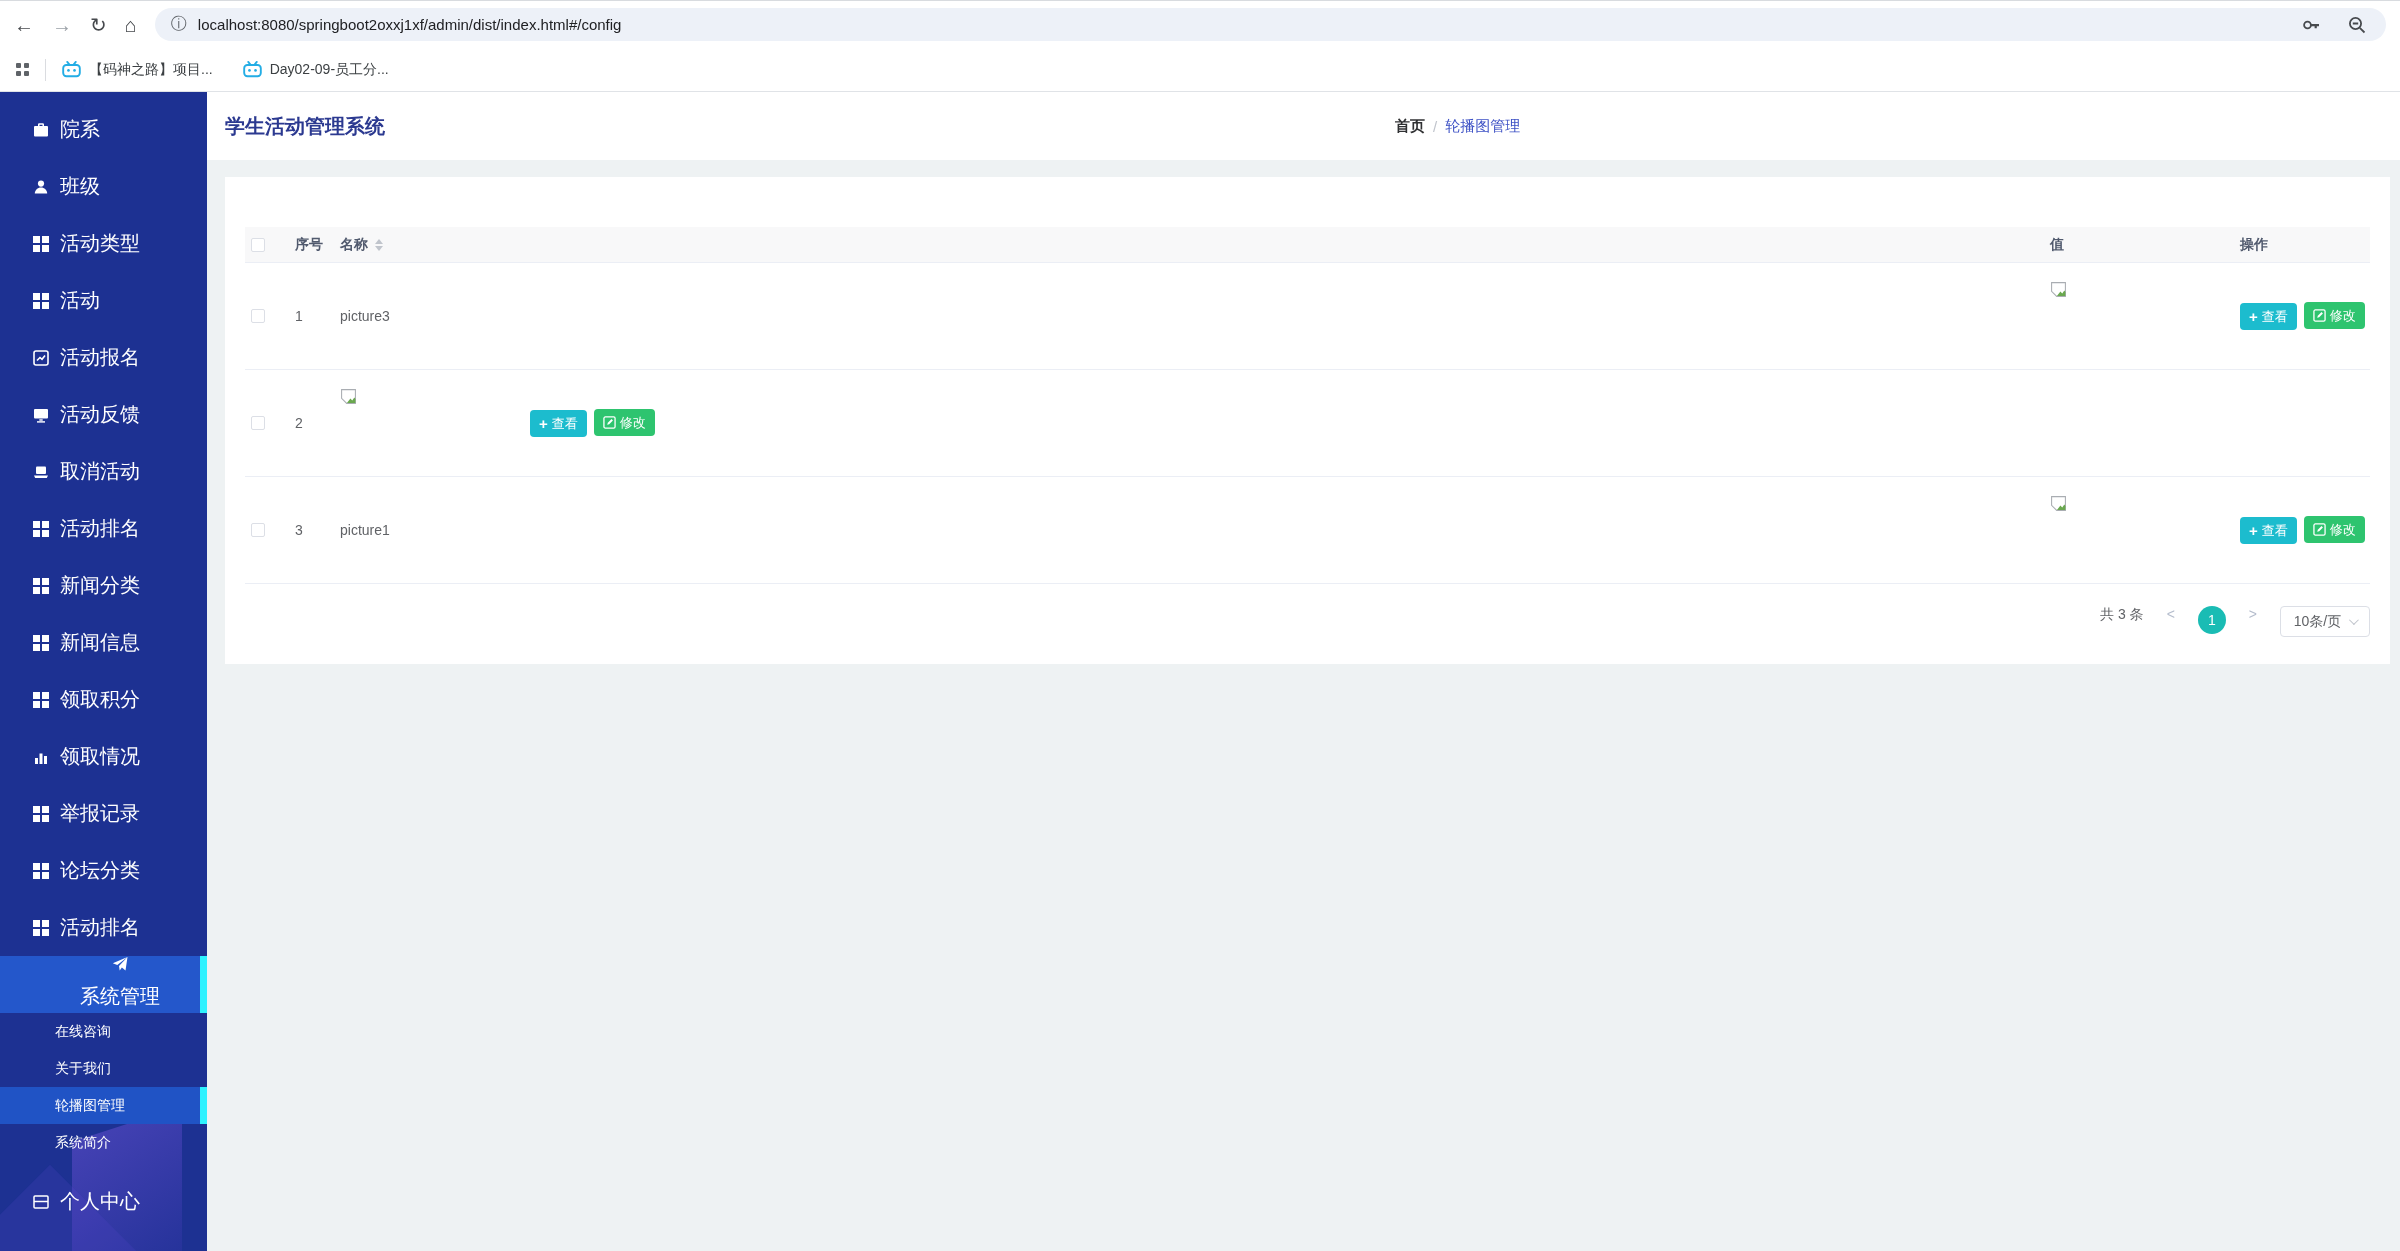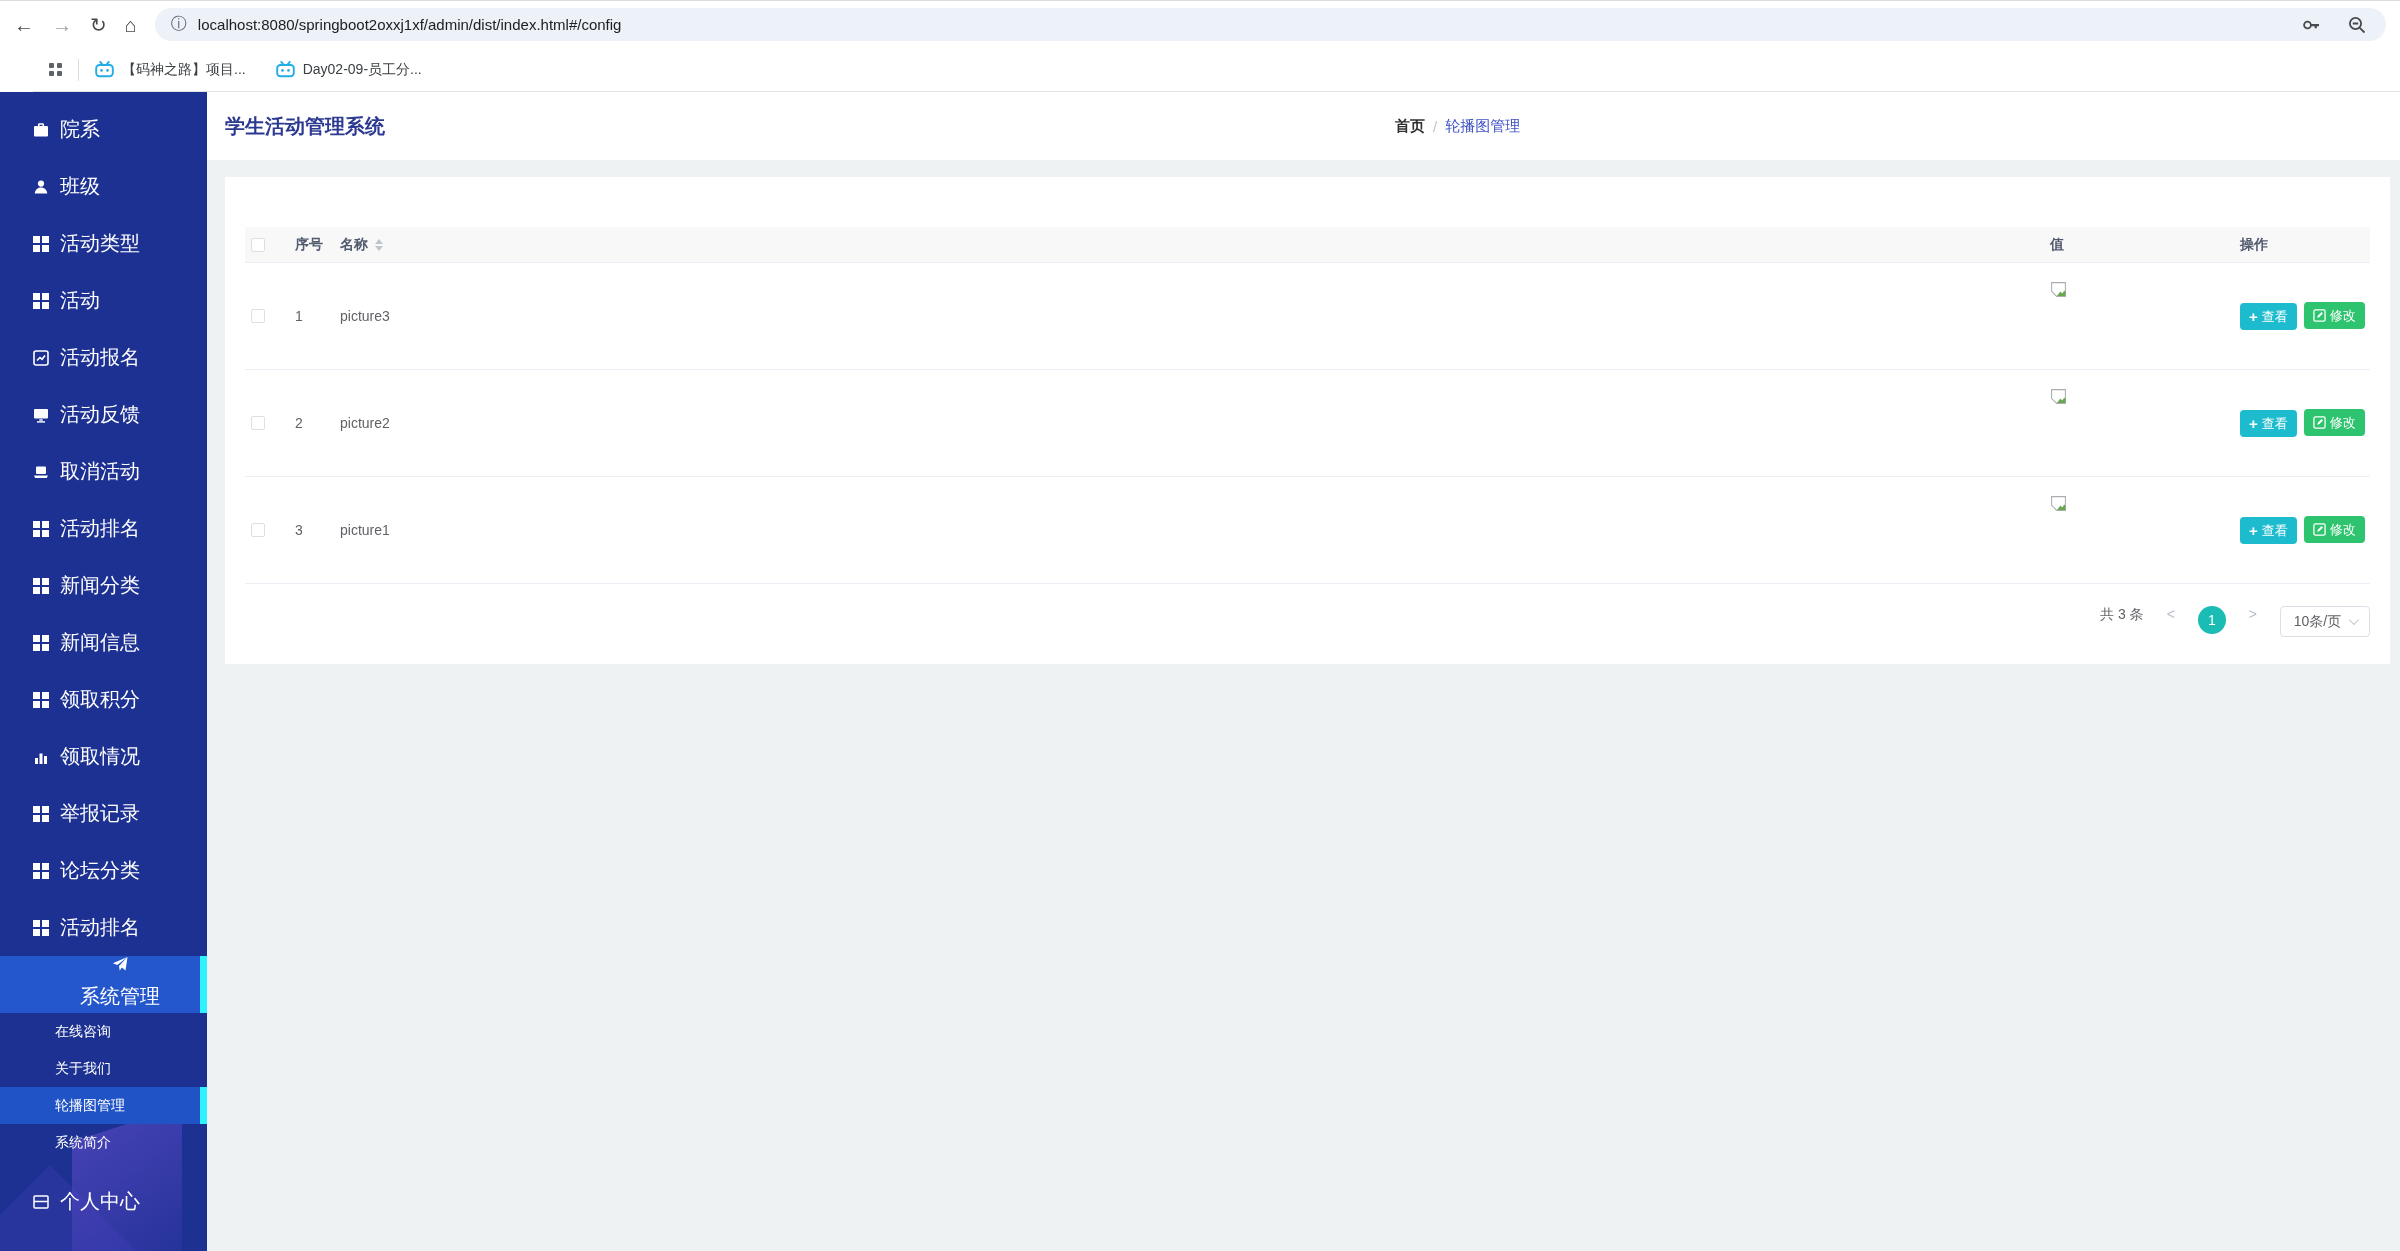--- a/index.html
+++ b/index.html
@@ -10,21 +10,21 @@
   
   .toolbar { height:48px; background:#fff; border-top:1px solid #d8dbdf; display:flex; align-items:center; padding:0 14px; gap:18px; flex:0 0 auto; }
   .nav-glyph { font-size:20px; color:#46494d; line-height:1; cursor:default; }
   .nav-glyph.fwd { color:#9aa0a6; }
   .address-bar { flex:1; height:33px; background:#edf1f8; border-radius:17px; display:flex; align-items:center; padding:0 16px; gap:11px; overflow:hidden; }
   .info-glyph { font-size:16px; color:#5f6368; }
   .url-text { font-size:15px; color:#202124; white-space:nowrap; }
   .bar-right { margin-left:auto; display:flex; align-items:center; gap:24px; padding-right:2px; }
   .bar-right svg { display:block; }
 
-  .bookmarks { height:44px; background:#fff; border-bottom:1px solid #e0e3e7; display:flex; align-items:center; padding:0 16px; gap:16px; flex:0 0 auto;margin-left:33px; }
+  .bookmarks { height:44px; background:#fff; border-bottom:1px solid #e0e3e7; display:flex; align-items:center; padding:0 16px; gap:16px; flex:0 0 auto; }
   .apps-icon { display:grid; grid-template-columns:5px 5px; grid-template-rows:5px 5px; gap:3px; }
   .apps-icon i { background:#5f6368; border-radius:1px; }
   .bm-sep { width:1px; height:22px; background:#dadce0; }
   .bookmark { display:flex; align-items:center; gap:8px; font-size:14px; color:#3c4043; margin-right:14px; }
 
   
   .app { flex:1; display:flex; overflow:hidden; }
 
   
   .sidebar { width:207px; background:#1d3192; position:relative; overflow:hidden; flex:0 0 auto; }
@@ -390,21 +390,20 @@
                 <span>修改</span>
               </button>
             </span>
           </div>
 
           <div class="trow tbody-row">
             <span class="col col-check">
                 <span class="checkbox"></span>
               </span>
             <span class="col col-index">2</span>
-            <span class="col col-name">picture2</span>
             <span class="col col-value">
               <svg width="17" height="17" viewBox="0 0 16 16">
                 <path d="M1.5 1.5h13v13H6.3L1.5 9.7z" fill="#fff" stroke="#a9adb2" stroke-width="1"></path>
                 <path d="M6.5 14.2l3.3-4.4 1.7 1.9 2-2.7 1 1.4v3.8z" fill="#6aa84f"></path>
               </svg>
             </span>
             <span class="col col-op">
               <button class="btn btn-view">
                 <span class="plus">+</span>
                 <span>查看</span>

